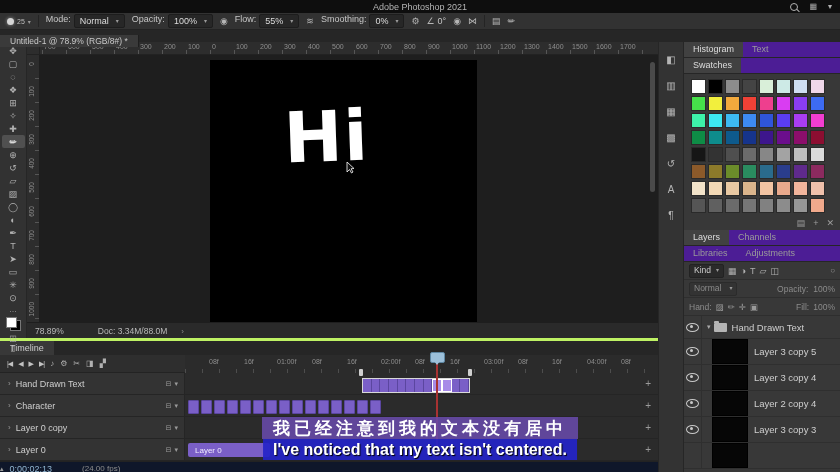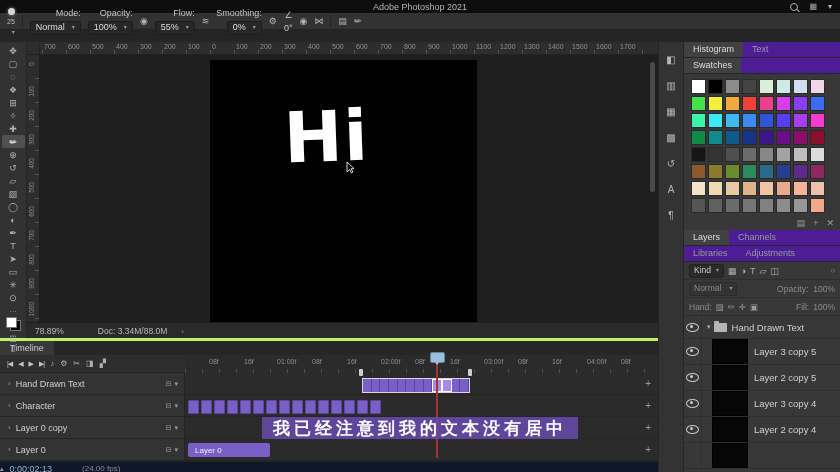--- a/index.html
+++ b/index.html
@@ -11,21 +11,21 @@
   #menubar .title{font-size:9px;color:#b5b5b5;}
   #mb-icons{position:absolute;right:8px;top:0;height:13px;display:flex;align-items:center;gap:11px;}
   .mb-ic{color:#b0b0b0;font-size:8px;line-height:13px;}
   .mag{width:6px;height:6px;border:1px solid #b0b0b0;border-radius:50%;position:relative;display:inline-block;}
   .mag::after{content:"";position:absolute;width:4px;height:1px;background:#b0b0b0;transform:rotate(45deg);right:-3px;bottom:-1px;}
   
   #optionsbar{position:absolute;left:0;top:13px;width:840px;height:17px;background:#323232;
               border-bottom:1px solid #232323;display:flex;align-items:center;font-size:9px;
               color:#c6c6c6;gap:7px;padding-left:7px;box-sizing:border-box;z-index:3;}
   .ob-sep{width:1px;height:12px;background:#242424;}
-  .ob-group{display:flex;align-items:flex-end;gap:3px;flex-direction:column;}
+  .ob-group{display:flex;align-items:flex-start;gap:3px;}
   .ob-select{background:#272727;border:1px solid #1d1d1d;border-radius:2px;padding:0 5px;height:12px;
              line-height:11px;display:flex;gap:7px;align-items:center;color:#ddd;}
   .chev{font-size:6px;color:#9a9a9a;}
   .brushdot{width:7px;height:7px;background:#d6d6d6;border-radius:50%;display:inline-block;
             box-shadow:0 0 3px 1px rgba(255,255,255,.25);}
   .ob-num{font-size:7px;color:#bdbdbd;}
   .ob-ic{font-size:9px;color:#b5b5b5;}
   
   #tabbar{position:absolute;left:0;top:30px;width:840px;height:12px;background:#262626;z-index:3;}
   #doctab{display:inline-flex;align-items:center;height:12px;padding:0 10px;background:#3a3a3a;
@@ -216,20 +216,25 @@
       <span class="ob-ic">∠</span>
       <span>0°</span>
     </span>
     <span class="ob-ic">◉</span>
     <span class="ob-ic">⋈</span>
     <span class="ob-sep"></span>
     <span class="ob-ic">▤</span>
     <span class="ob-ic">✏</span>
   </div>
 
+  <div id="tabbar">
+    <div id="doctab">
+      <span>Untitled-1 @ 78.9% (RGB/8#) *</span>
+    </div>
+  </div>
 
   <div id="toolbar">
     <div style="display:flex;flex-direction:column;align-items:center;">
         <div class="tool">✥</div>
         <div class="tool">▢</div>
         <div class="tool">◌</div>
         <div class="tool">❖</div>
         <div class="tool">⊞</div>
         <div class="tool">✧</div>
         <div class="tool">✚</div>
@@ -479,35 +484,35 @@
             <div class="eye"></div>
           </div>
           <div class="thumb"></div>
           <div class="lname">Layer 3 copy 5</div>
         </div>
         <div class="lrow">
           <div class="eyebox">
             <div class="eye"></div>
           </div>
           <div class="thumb"></div>
-          <div class="lname">Layer 2 copy 5</div>
+          <div class="lname">Layer 3 copy 4</div>
         </div>
         <div class="lrow">
           <div class="eyebox">
             <div class="eye"></div>
           </div>
           <div class="thumb"></div>
-          <div class="lname">Layer 3 copy 4</div>
+          <div class="lname">Layer 2 copy 4</div>
         </div>
         <div class="lrow">
           <div class="eyebox">
             <div class="eye"></div>
           </div>
           <div class="thumb"></div>
-          <div class="lname">Layer 2 copy 4</div>
+          <div class="lname">Layer 3 copy 3</div>
         </div>
         <div class="lrow">
           <div class="eyebox"></div>
           <div class="thumb"></div>
         </div>
       </div>
   </div>
 
   <div id="timeline">
     <div id="tl-tabbar">
@@ -627,14 +632,15 @@
       <div class="plus" style="top: 37px;">+</div>
       <div class="plus" style="top: 59px;">+</div>
       <div class="plus" style="top: 81px;">+</div>
       <div class="plus" style="top: 103px;">+</div>
     </div>
 
   <div id="playhead"></div>
   <div id="redline"></div>
 
   <div id="sub-zh">我已经注意到我的文本没有居中</div>
+  <div id="sub-en">I've noticed that my text isn't centered.</div>
 
 </div>
 
 </body></html>

